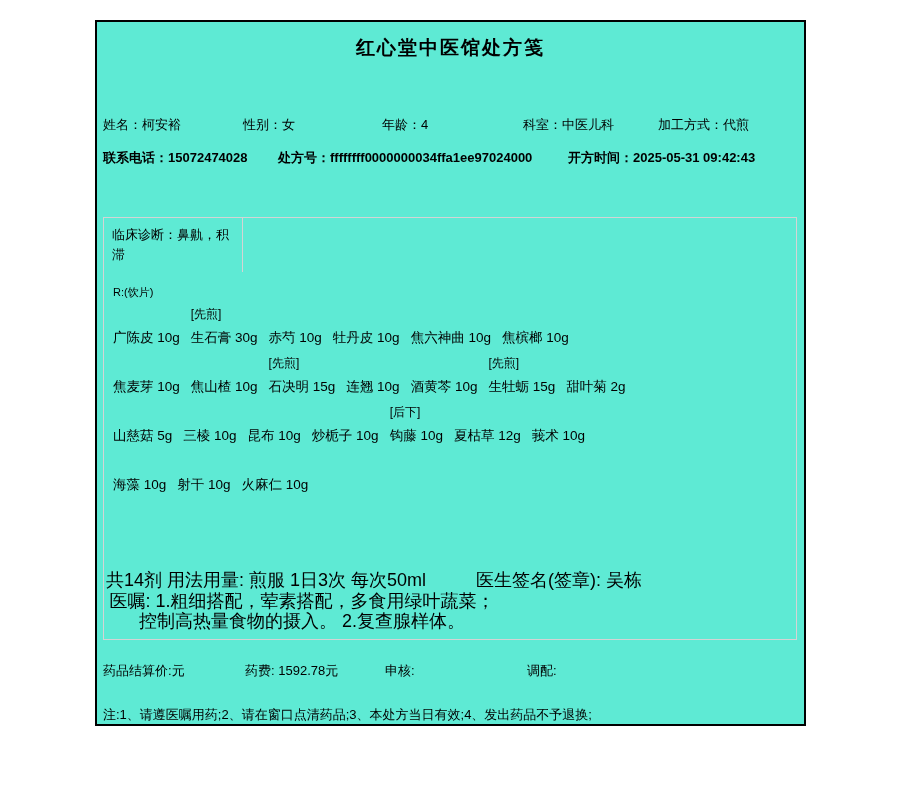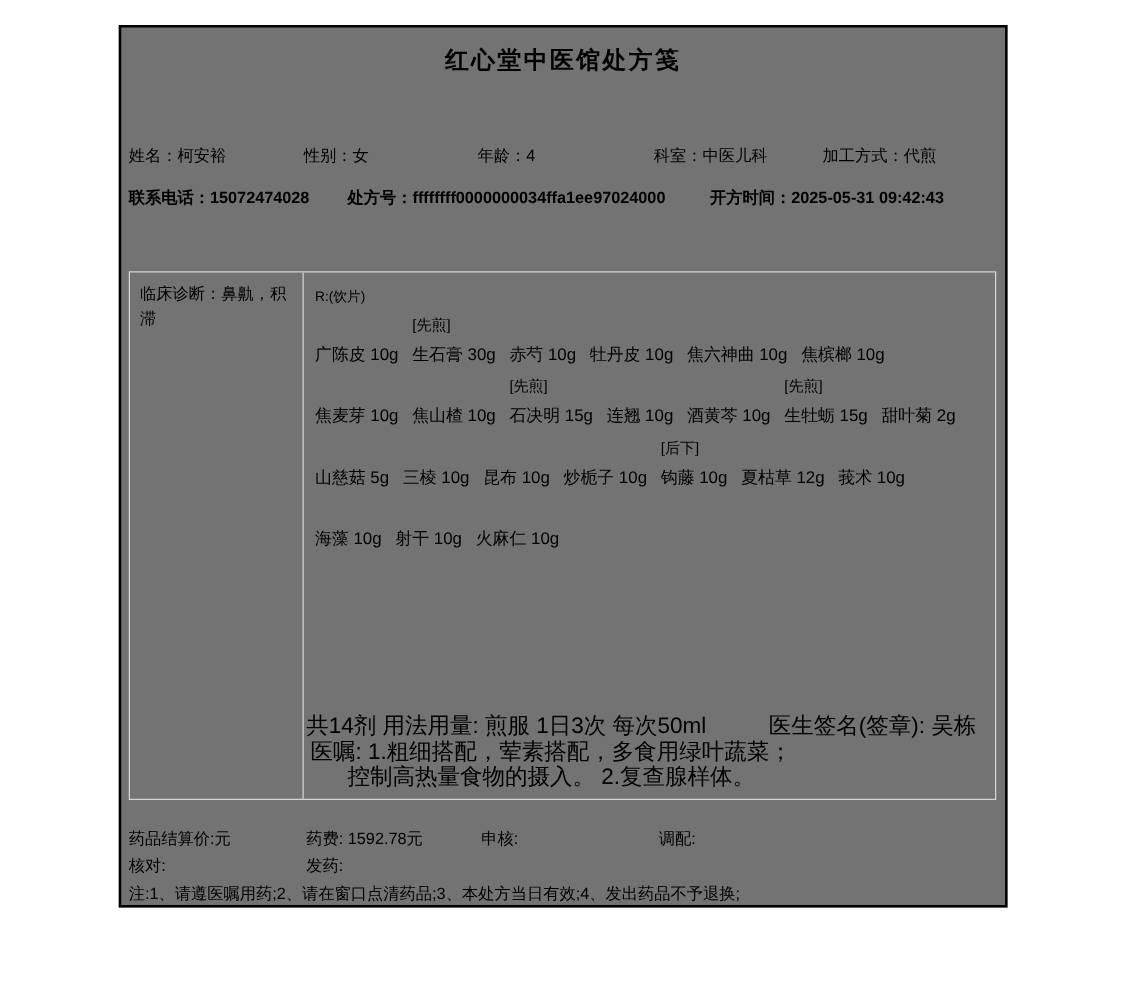--- a/index.html
+++ b/index.html
@@ -6,34 +6,35 @@
   html, body { width: 900px; height: 800px; background: #fff; }
   body {
     position: relative;
     font-family: "Liberation Sans", "DejaVu Sans", sans-serif;
     color: #000;
   }
   .sheet {
     position: absolute; left: 95px; top: 20px;
     width: 711px; height: 706px;
     border: 2px solid #000;
-    background: #737373;
+    background: #5eead4;
   }
   .title {
     position: absolute; top: 13px; left: 0; width: 100%;
     text-align: center; font-size: 19px; font-weight: bold; letter-spacing: 2px;
   }
   .hfield { position: absolute; font-size: 13px; white-space: nowrap; }
   .row1 { top: 94px; }
   .row2 { top: 127px; font-weight: bold; }
   .rx-box {
     position: absolute; left: 6px; top: 195px;
     width: 694px; height: 423px;
     border: 1px solid #d4d4d4;
     display: flex;
+    flex-direction: column;
   }
   .diag-cell {
     width: 139px; border-right: 1px solid #d4d4d4;
     padding: 7px 8px; font-size: 13px; line-height: 20px;
   }
   .rx-cell { flex: 1; position: relative; padding: 8px 0 0 9px; }
   .rx-type { font-size: 11px; height: 24px; line-height: 24px; }
   .rx-line { margin-bottom: 3px; white-space: nowrap; }
   .med-col { display: inline-block; vertical-align: bottom; margin-right: 11px; }
   .med-tag { height: 22px; line-height: 20px; font-size: 12px; text-align: left; white-space: nowrap; }
@@ -84,21 +85,17 @@
       </div>
     </div>
   </div>
 
   <div class="frow frow-a">
     <span class="ffield" style="left:6px"><span>药品结算价:</span><span>元</span></span>
     <span class="ffield" style="left:148px"><span>药费: </span><span>1592.78元</span></span>
     <span class="ffield" style="left:288px">申核:</span>
     <span class="ffield" style="left:430px">调配:</span>
   </div>
-  <div class="frow frow-b">
-    <span class="ffield" style="left:6px">核对:</span>
-    <span class="ffield" style="left:148px">发药:</span>
-  </div>
   <div class="frow frow-c">
     <span class="ffield" style="left:6px">注:1、请遵医嘱用药;2、请在窗口点清药品;3、本处方当日有效;4、发出药品不予退换;</span>
   </div>
 
 </div>
 
 </body></html>

